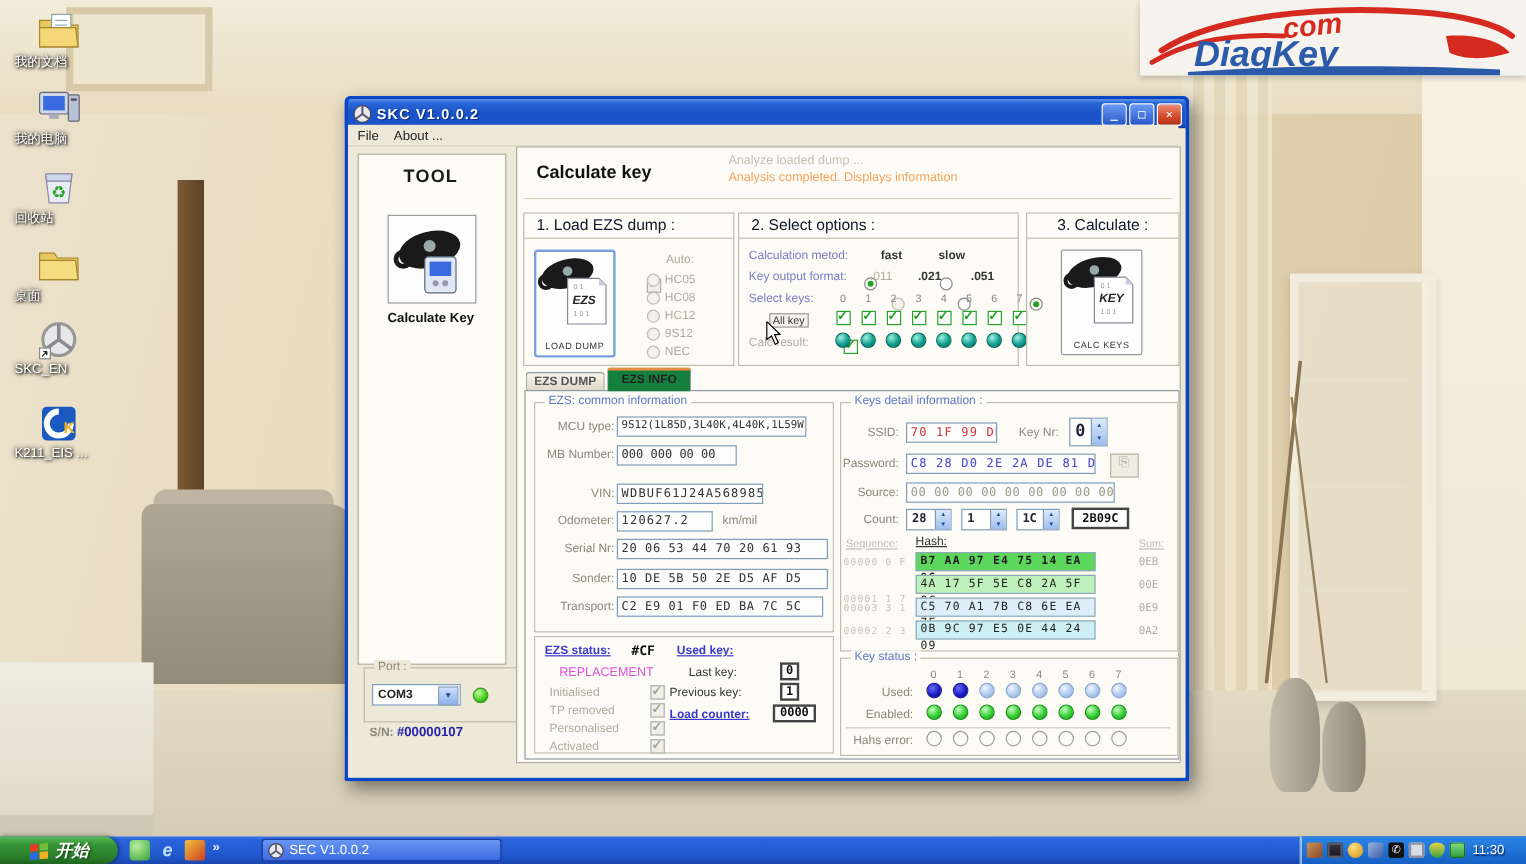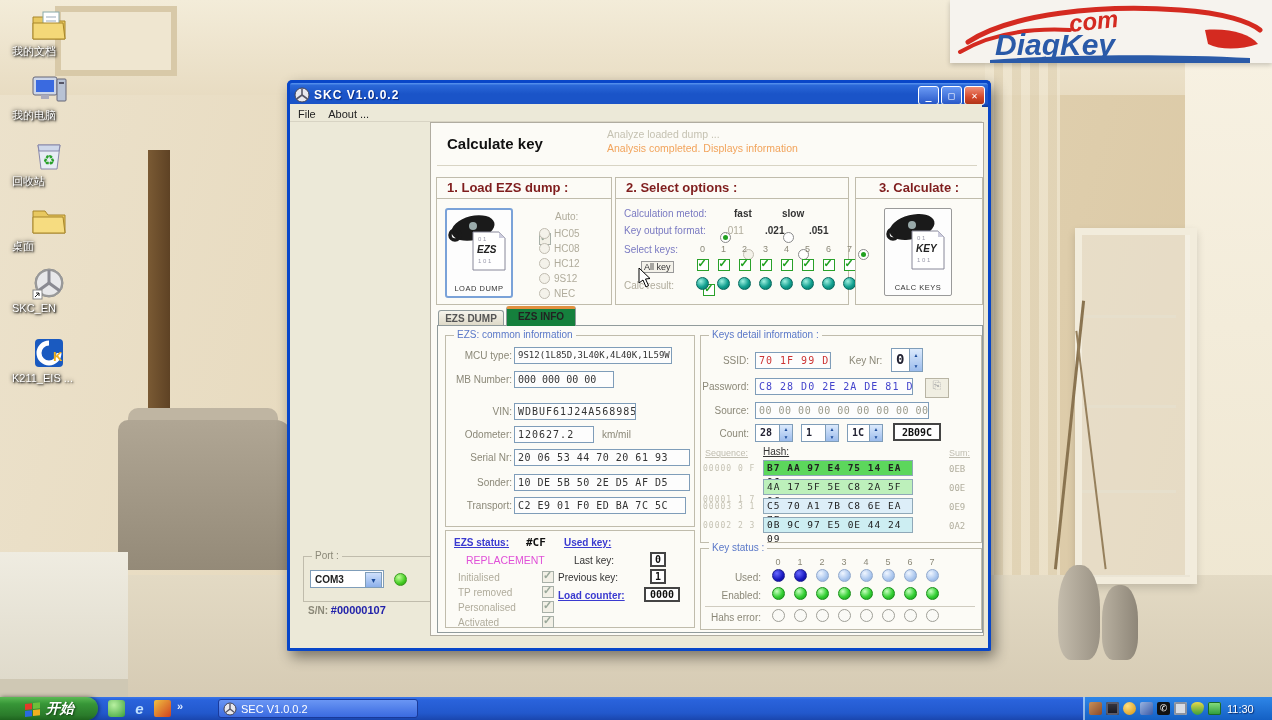--- a/index.html
+++ b/index.html
@@ -59,21 +59,21 @@
   #portarrow{position:absolute;right:1px;top:1px;width:15px;height:14px;background:linear-gradient(180deg,#cfe0fc,#8cb0ea);border:1px solid #7f9db9;
     color:#1a4a9a;font-size:7px;display:flex;align-items:center;justify-content:center;}
   #snline{left:18px;top:524px;font-size:10px;}
   
   #mainpanel{left:140px;top:42px;width:552px;height:512px;}
   #mp-title{left:16px;top:12px;font-size:15px;font-weight:bold;color:#111;}
   #st1{left:176px;top:5px;font-size:10.5px;color:#c5c2b2;}
   #st2{left:176px;top:19px;font-size:10.5px;color:#f2a45c;}
   #mp-hr{left:6px;top:42px;width:540px;height:1px;background:#d8d4c4;}
   .stepbox{position:absolute;top:54px;height:126px;border:1px solid #c0bcac;}
-  .steptitle{height:20px;line-height:20px;border-bottom:1px solid #c0bcac;font-size:13px;font-weight:bold;color:#7f1d1d;padding-left:10px;}
+  .steptitle{height:20px;line-height:20px;border-bottom:1px solid #c0bcac;font-size:13px;font-weight:normal;color:#0f172a;padding-left:10px;}
   .keybtn{position:absolute;background:#fdfdfd;text-align:center;}
   .keybtn .cap{position:absolute;bottom:3px;width:100%;font-size:7.5px;color:#333;letter-spacing:.5px;}
   .lbl{font-size:10px;color:#8b8878;position:absolute;white-space:nowrap;}
   .lbl.slate{color:#7a7ac2;}
   .lbl.dim{color:#b0ac9c;}
   .lbl.dark{color:#333;}
   .bold{font-weight:bold;color:#222;}
   .cb{width:12px;height:12px;border:1px solid #2aa12a;background:#fff;position:relative;display:inline-block;box-sizing:border-box;}
   .cb.checked::after{content:"✓";position:absolute;left:0px;top:-3px;font-size:11px;font-weight:bold;color:#21a121;}
   .cb.disabled{border-color:#a8b0a8;background:#f2f0e6;}
@@ -247,20 +247,35 @@
       <span style="flex:1"></span>
       <span class="winbtn blue">_</span>
       <span class="winbtn blue">□</span>
       <span class="winbtn red" style="margin-right:3px">✕</span>
     </div>
     <div class="abs" id="menubar">
       <span>File</span>
       <span>About ...</span>
     </div>
 
+    <div class="abs panel" id="toolpanel">
+      <div class="abs" id="tooltitle">TOOL</div>
+      <div class="abs" id="toolbtn">
+        <svg width="70" height="70">
+          <ellipse cx="34" cy="28" rx="26" ry="15" fill="#1a1a1a" transform="rotate(-14 34 28)"></ellipse>
+          <circle cx="12" cy="36" r="6" fill="none" stroke="#1a1a1a" stroke-width="4"></circle>
+          <circle cx="34" cy="25" r="5" fill="#9aa"></circle>
+          <rect x="30" y="34" width="26" height="30" rx="3" fill="#dfe8f4" stroke="#567"></rect>
+          <rect x="34" y="38" width="18" height="12" fill="#3a6ae0"></rect>
+          <circle cx="39" cy="56" r="2.5" fill="#99a"></circle>
+            <circle cx="47" cy="56" r="2.5" fill="#99a"></circle>
+        </svg>
+      </div>
+      <div class="abs" id="toollbl">Calculate Key</div>
+    </div>
 
     <div class="abs" id="portgrp">
       <span class="grp-title gray">Port :</span>
       <div class="abs" id="portsel">
         <span>COM3</span>
         <span id="portarrow">▼</span>
       </div>
       <span class="abs led port" style="left:90px;top:16px"></span>
     </div>
     <div class="abs" id="snline">

